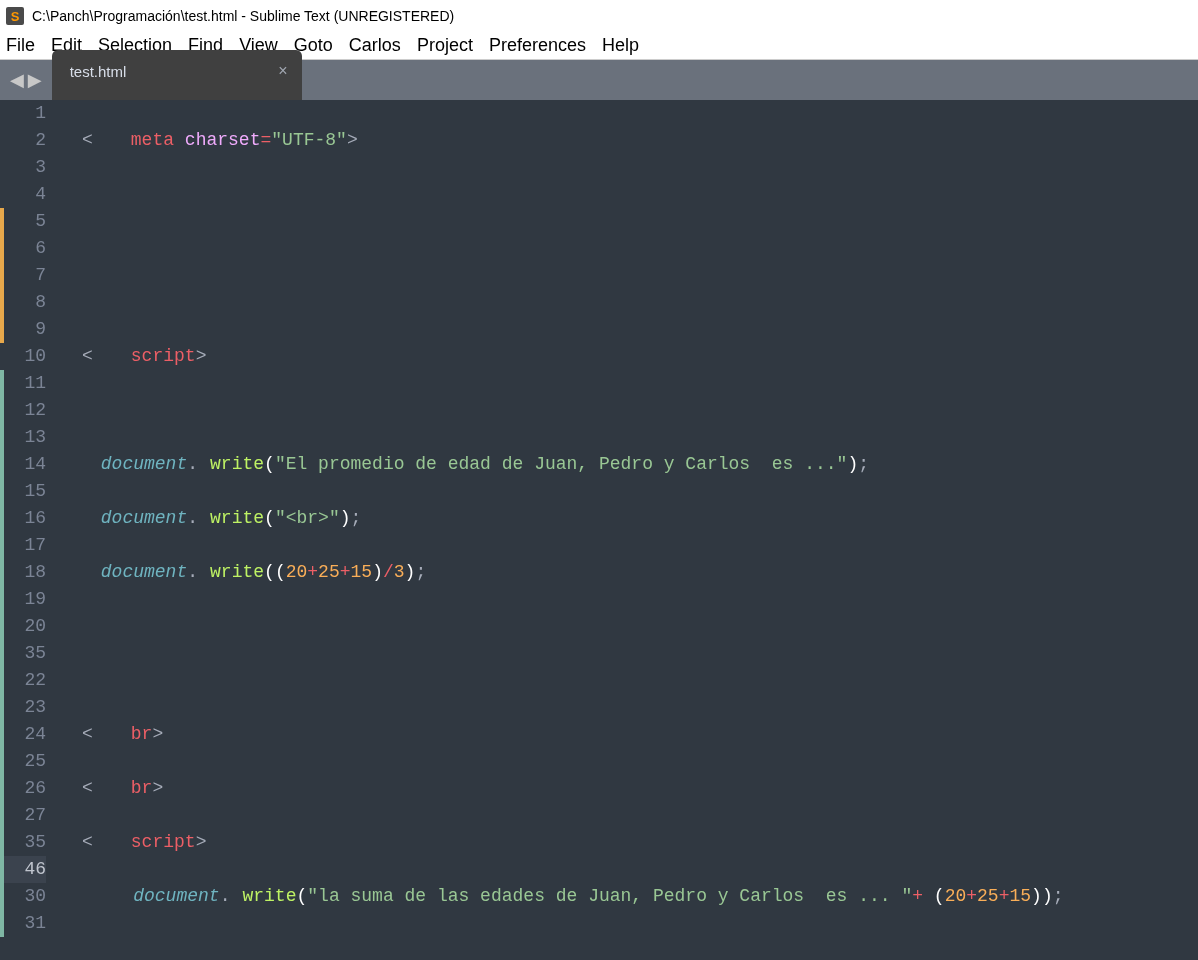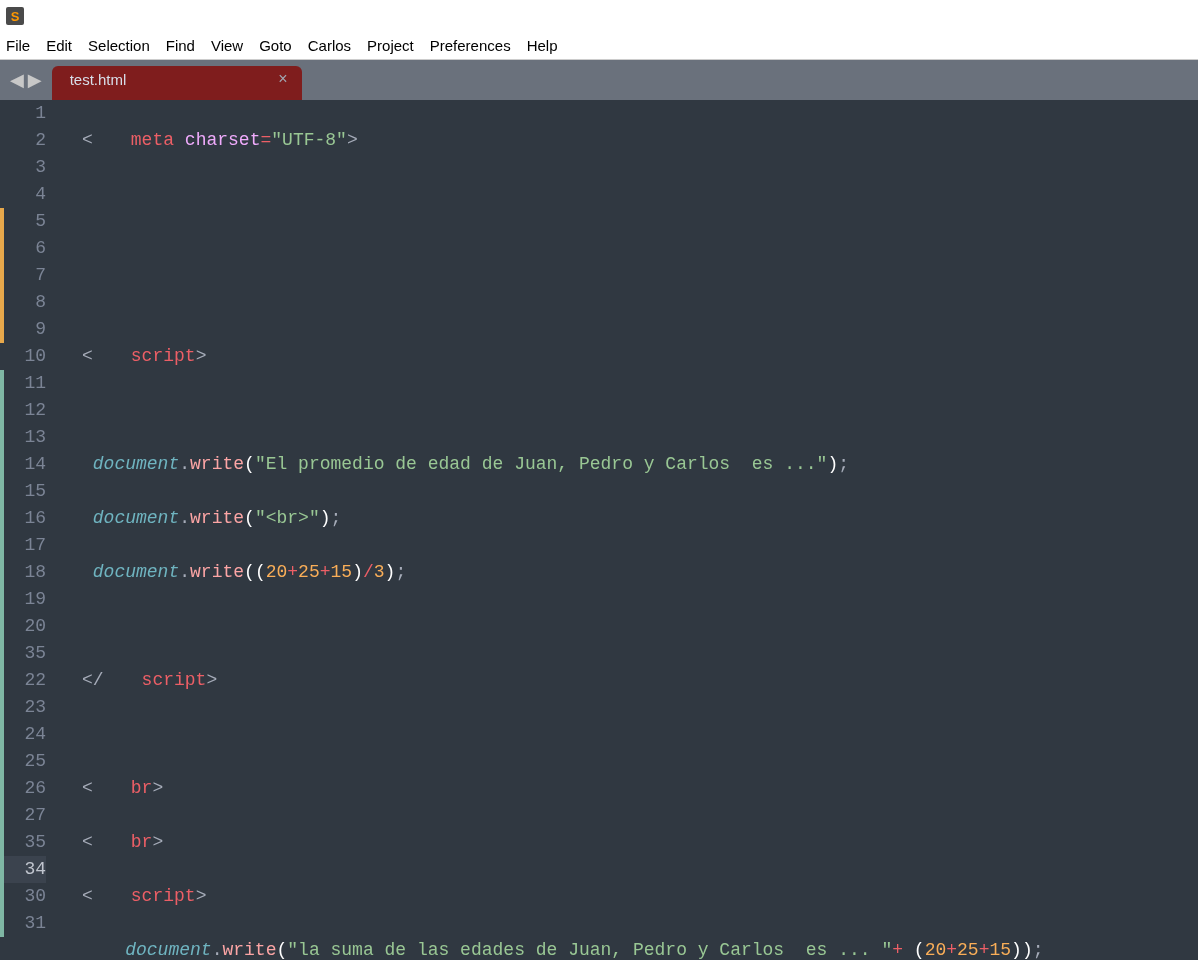--- a/index.html
+++ b/index.html
@@ -32,21 +32,21 @@
     margin-right:8px;
     border-radius:2px;
   }
   
   .menubar {
     height:28px;
     background:#ffffff;
     display:flex;
     align-items:center;
     padding-left:6px;
-    font-size:15px;
+    font-size:18px;
     color:#000;
     border-bottom:1px solid #ccc;
   }
   .menubar span { margin-right:16px; cursor:default; }
   
   .tabrow {
     height:40px;
     background:#6a717c;
     display:flex;
     align-items:flex-end;
@@ -54,23 +54,23 @@
   .navarrows {
     display:flex;
     align-items:center;
     height:40px;
     padding:0 8px;
     color:#c8c8c8;
     font-size:18px;
   }
   .navarrows span { margin:0 2px; }
   .tab {
-    height:34px;
+    height:50px;
     min-width:250px;
-    background:#7f1d1d;
+    background:#404040;
     color:#d8dee9;
     display:flex;
     align-items:center;
     justify-content:space-between;
     padding:0 14px 8px 18px;
     border-top-left-radius:6px;
     border-top-right-radius:6px;
     font-size:15px;
     margin-bottom:0;
   }
@@ -112,30 +112,31 @@
     color:#d8dee9;
     position:relative;
   }
   .code .line { height:27px; }
   
   .c-punct   { color:#a6acb9; }
   .c-white   { color:#ffffff; }
   .c-tag     { color:#ec5f66;margin-left:38px; }
   .c-attr    { color:#f0abfc; }
   .c-str     { color:#99c794; }
-  .c-obj     { color:#6fb4c0; font-style:italic; }
-  .c-method  { color:#fca5a5; }
+  .c-obj     { color:#6fb4c0; font-style:italic;margin-left:8px; }
+  .c-method  { color:#bef264;margin-left:12px; }
   .c-num     { color:#f9ae58; }
   .c-op      { color:#ec5f66; }
 </style>
 </head>
 <body>
 
 <div class="titlebar">
   <div class="app-icon">S</div>
+  <span>C:\Panch\Programación\test.html - Sublime Text (UNREGISTERED)</span>
 </div>
 
 <div class="menubar">
   <span>File</span>
   <span>Edit</span>
   <span>Selection</span>
   <span>Find</span>
   <span>View</span>
   <span>Goto</span>
   <span>Carlos</span>
@@ -182,37 +183,36 @@
     <div class="ln">19</div>
     <div class="ln">20</div>
     <div class="ln">35</div>
     <div class="ln">22</div>
     <div class="ln">23</div>
     <div class="ln">24</div>
     <div class="ln">25</div>
     <div class="ln">26</div>
     <div class="ln">27</div>
     <div class="ln">35</div>
-    <div class="ln hl">34</div>
+    <div class="ln hl">46</div>
     <div class="ln">30</div>
     <div class="ln">31</div>
   </div>
 
   <div class="code">
 <div class="line"><span class="c-punct">&lt;</span><span class="c-tag">meta</span> <span class="c-attr">charset</span><span class="c-op">=</span><span class="c-str">"</span><span class="c-str">UTF-8</span><span class="c-str">"</span><span class="c-punct">&gt;</span></div>
 <div class="line"></div>
 <div class="line"></div>
 <div class="line"></div>
 <div class="line"><span class="c-punct">&lt;</span><span class="c-tag">script</span><span class="c-punct">&gt;</span></div>
 <div class="line"></div>
 <div class="line"> <span class="c-obj">document</span><span class="c-punct">.</span><span class="c-method">write</span><span class="c-white">(</span><span class="c-str">"</span><span class="c-str">El promedio de edad de Juan, Pedro y Carlos  es ...</span><span class="c-str">"</span><span class="c-white">)</span><span class="c-punct">;</span></div>
 <div class="line"> <span class="c-obj">document</span><span class="c-punct">.</span><span class="c-method">write</span><span class="c-white">(</span><span class="c-str">"</span><span class="c-str">&lt;br&gt;</span><span class="c-str">"</span><span class="c-white">)</span><span class="c-punct">;</span></div>
 <div class="line"> <span class="c-obj">document</span><span class="c-punct">.</span><span class="c-method">write</span><span class="c-white">(</span><span class="c-white">(</span><span class="c-num">20</span><span class="c-op">+</span><span class="c-num">25</span><span class="c-op">+</span><span class="c-num">15</span><span class="c-white">)</span><span class="c-op">/</span><span class="c-num">3</span><span class="c-white">)</span><span class="c-punct">;</span></div>
 <div class="line"></div>
-<div class="line"><span class="c-punct">&lt;/</span><span class="c-tag">script</span><span class="c-punct">&gt;</span></div>
 <div class="line"></div>
 <div class="line"><span class="c-punct">&lt;</span><span class="c-tag">br</span><span class="c-punct">&gt;</span></div>
 <div class="line"><span class="c-punct">&lt;</span><span class="c-tag">br</span><span class="c-punct">&gt;</span></div>
 <div class="line"><span class="c-punct">&lt;</span><span class="c-tag">script</span><span class="c-punct">&gt;</span></div>
 <div class="line">    <span class="c-obj">document</span><span class="c-punct">.</span><span class="c-method">write</span><span class="c-white">(</span><span class="c-str">"</span><span class="c-str">la suma de las edades de Juan, Pedro y Carlos  es ... </span><span class="c-str">"</span><span class="c-op">+</span><span> </span><span class="c-white">(</span><span class="c-num">20</span><span class="c-op">+</span><span class="c-num">25</span><span class="c-op">+</span><span class="c-num">15</span><span class="c-white">)</span><span class="c-white">)</span><span class="c-punct">;</span></div>
 
 
 
 
 

